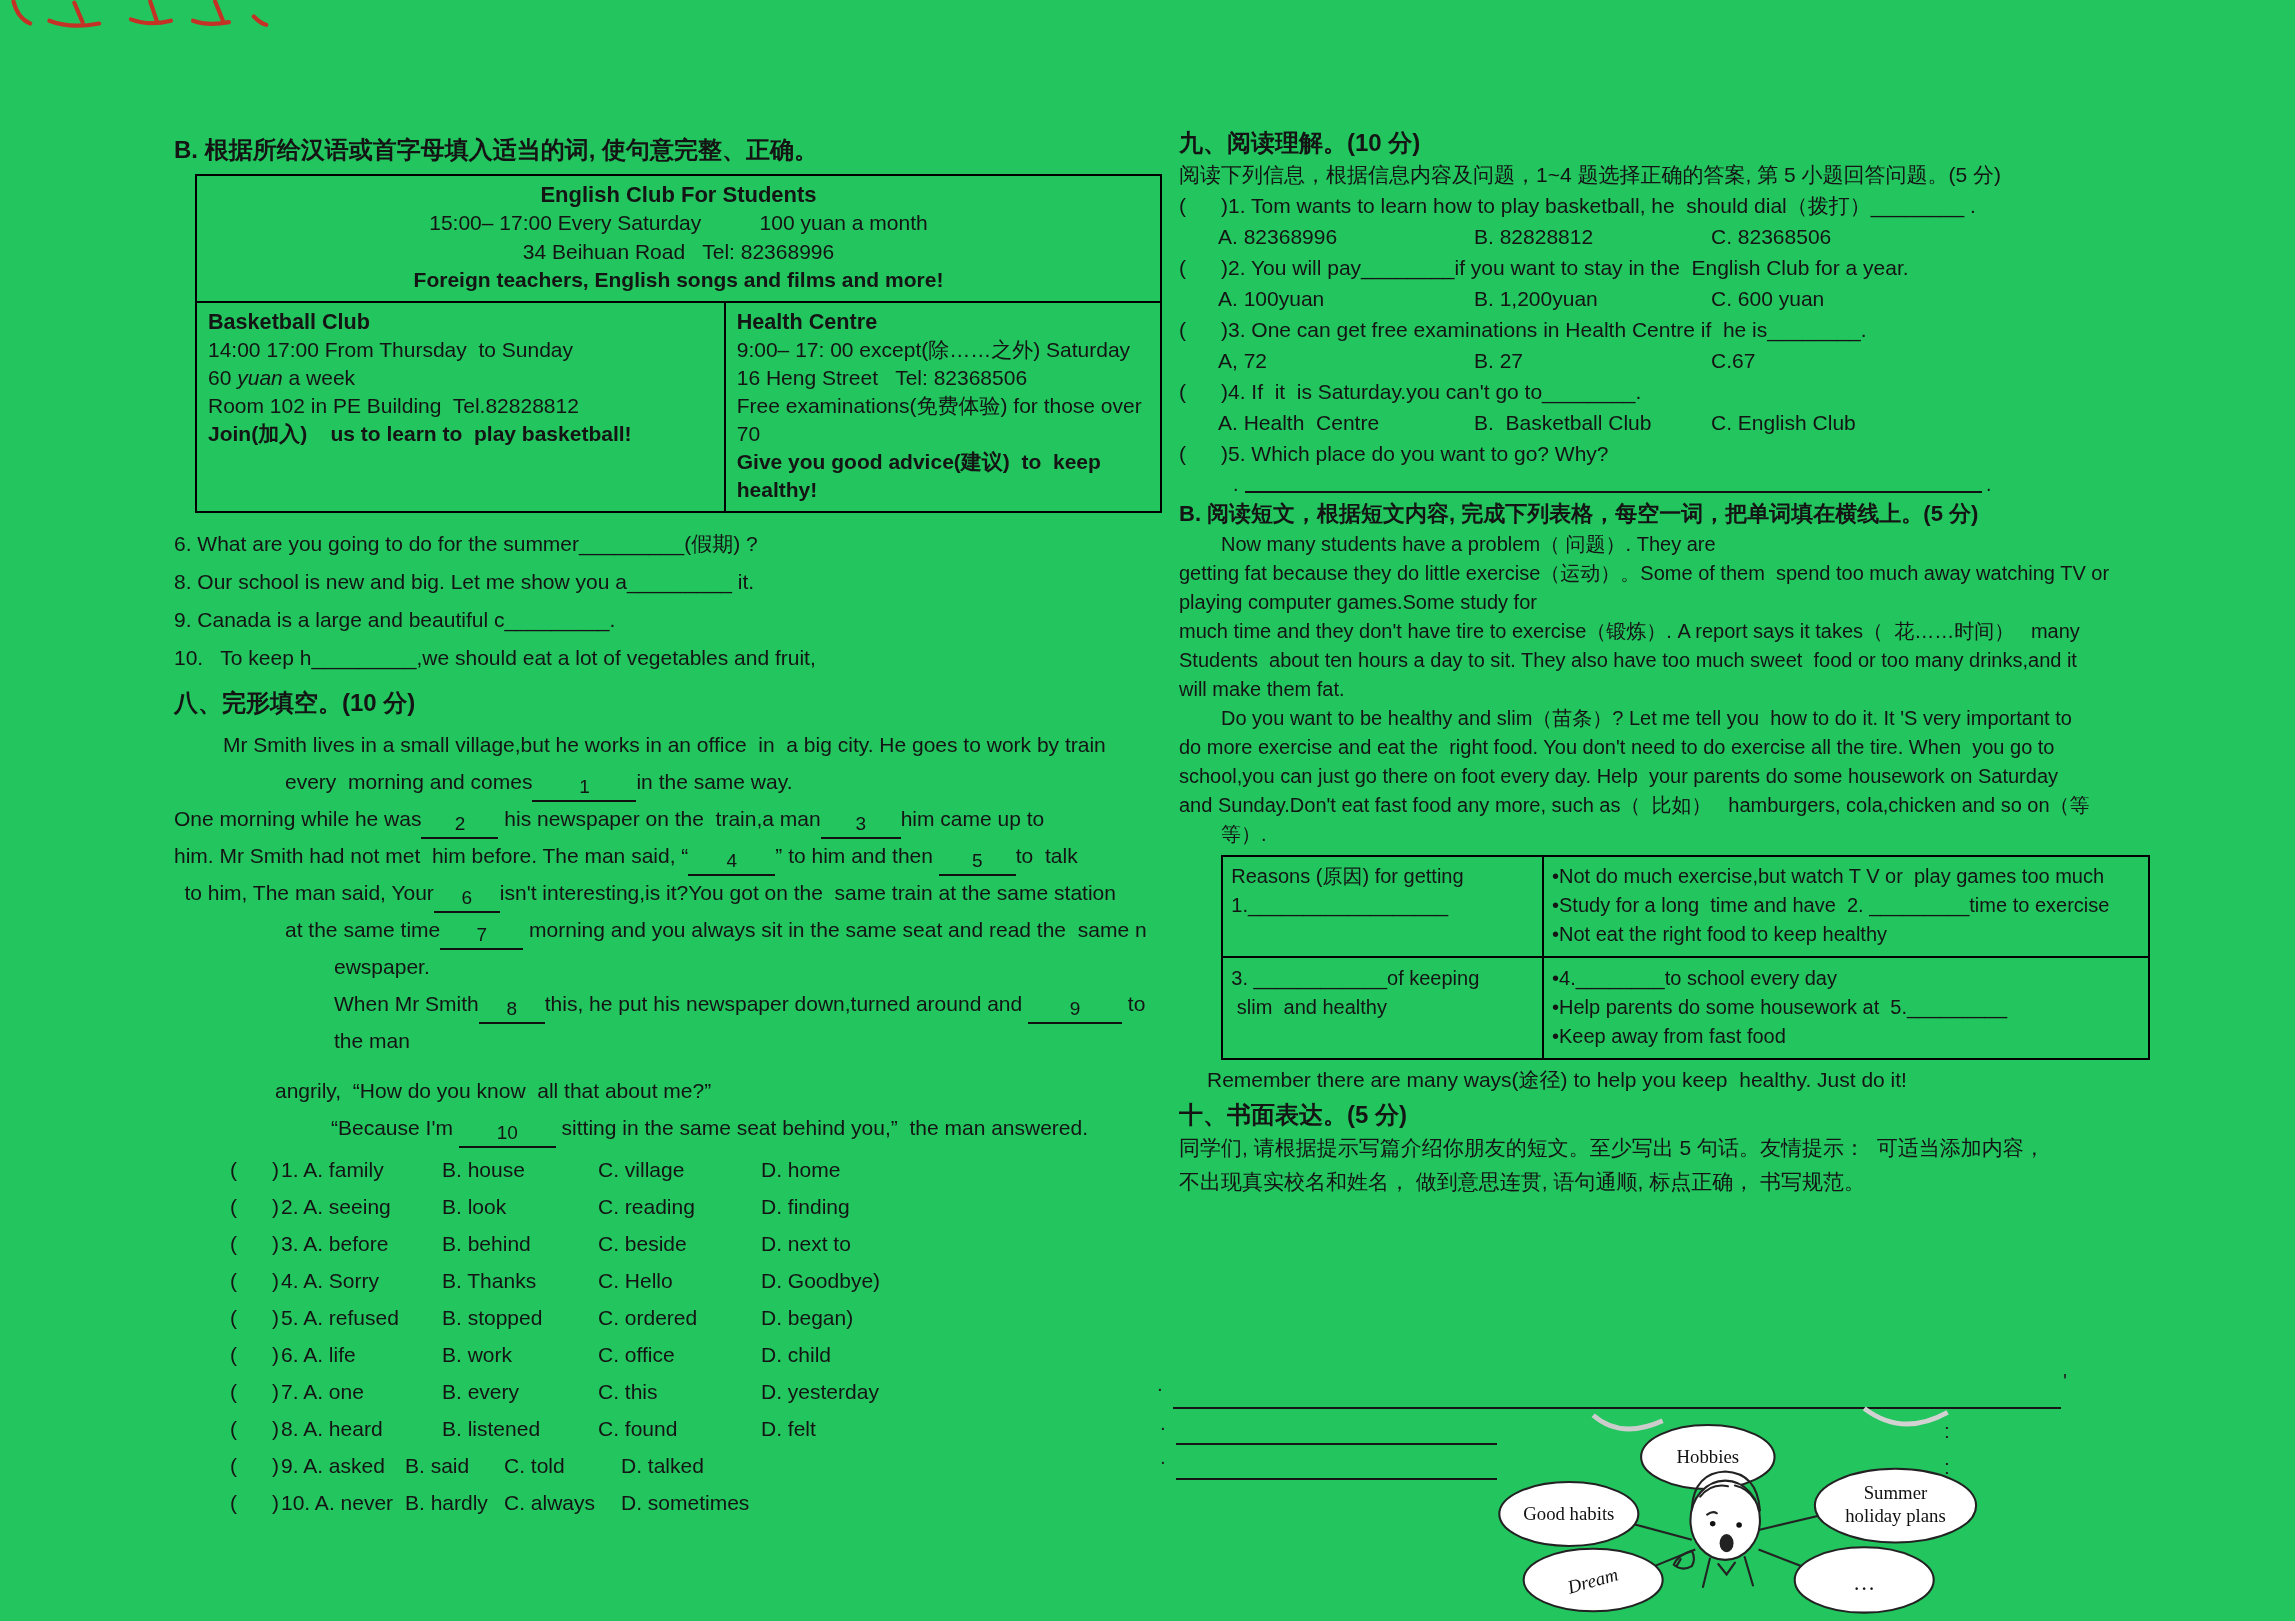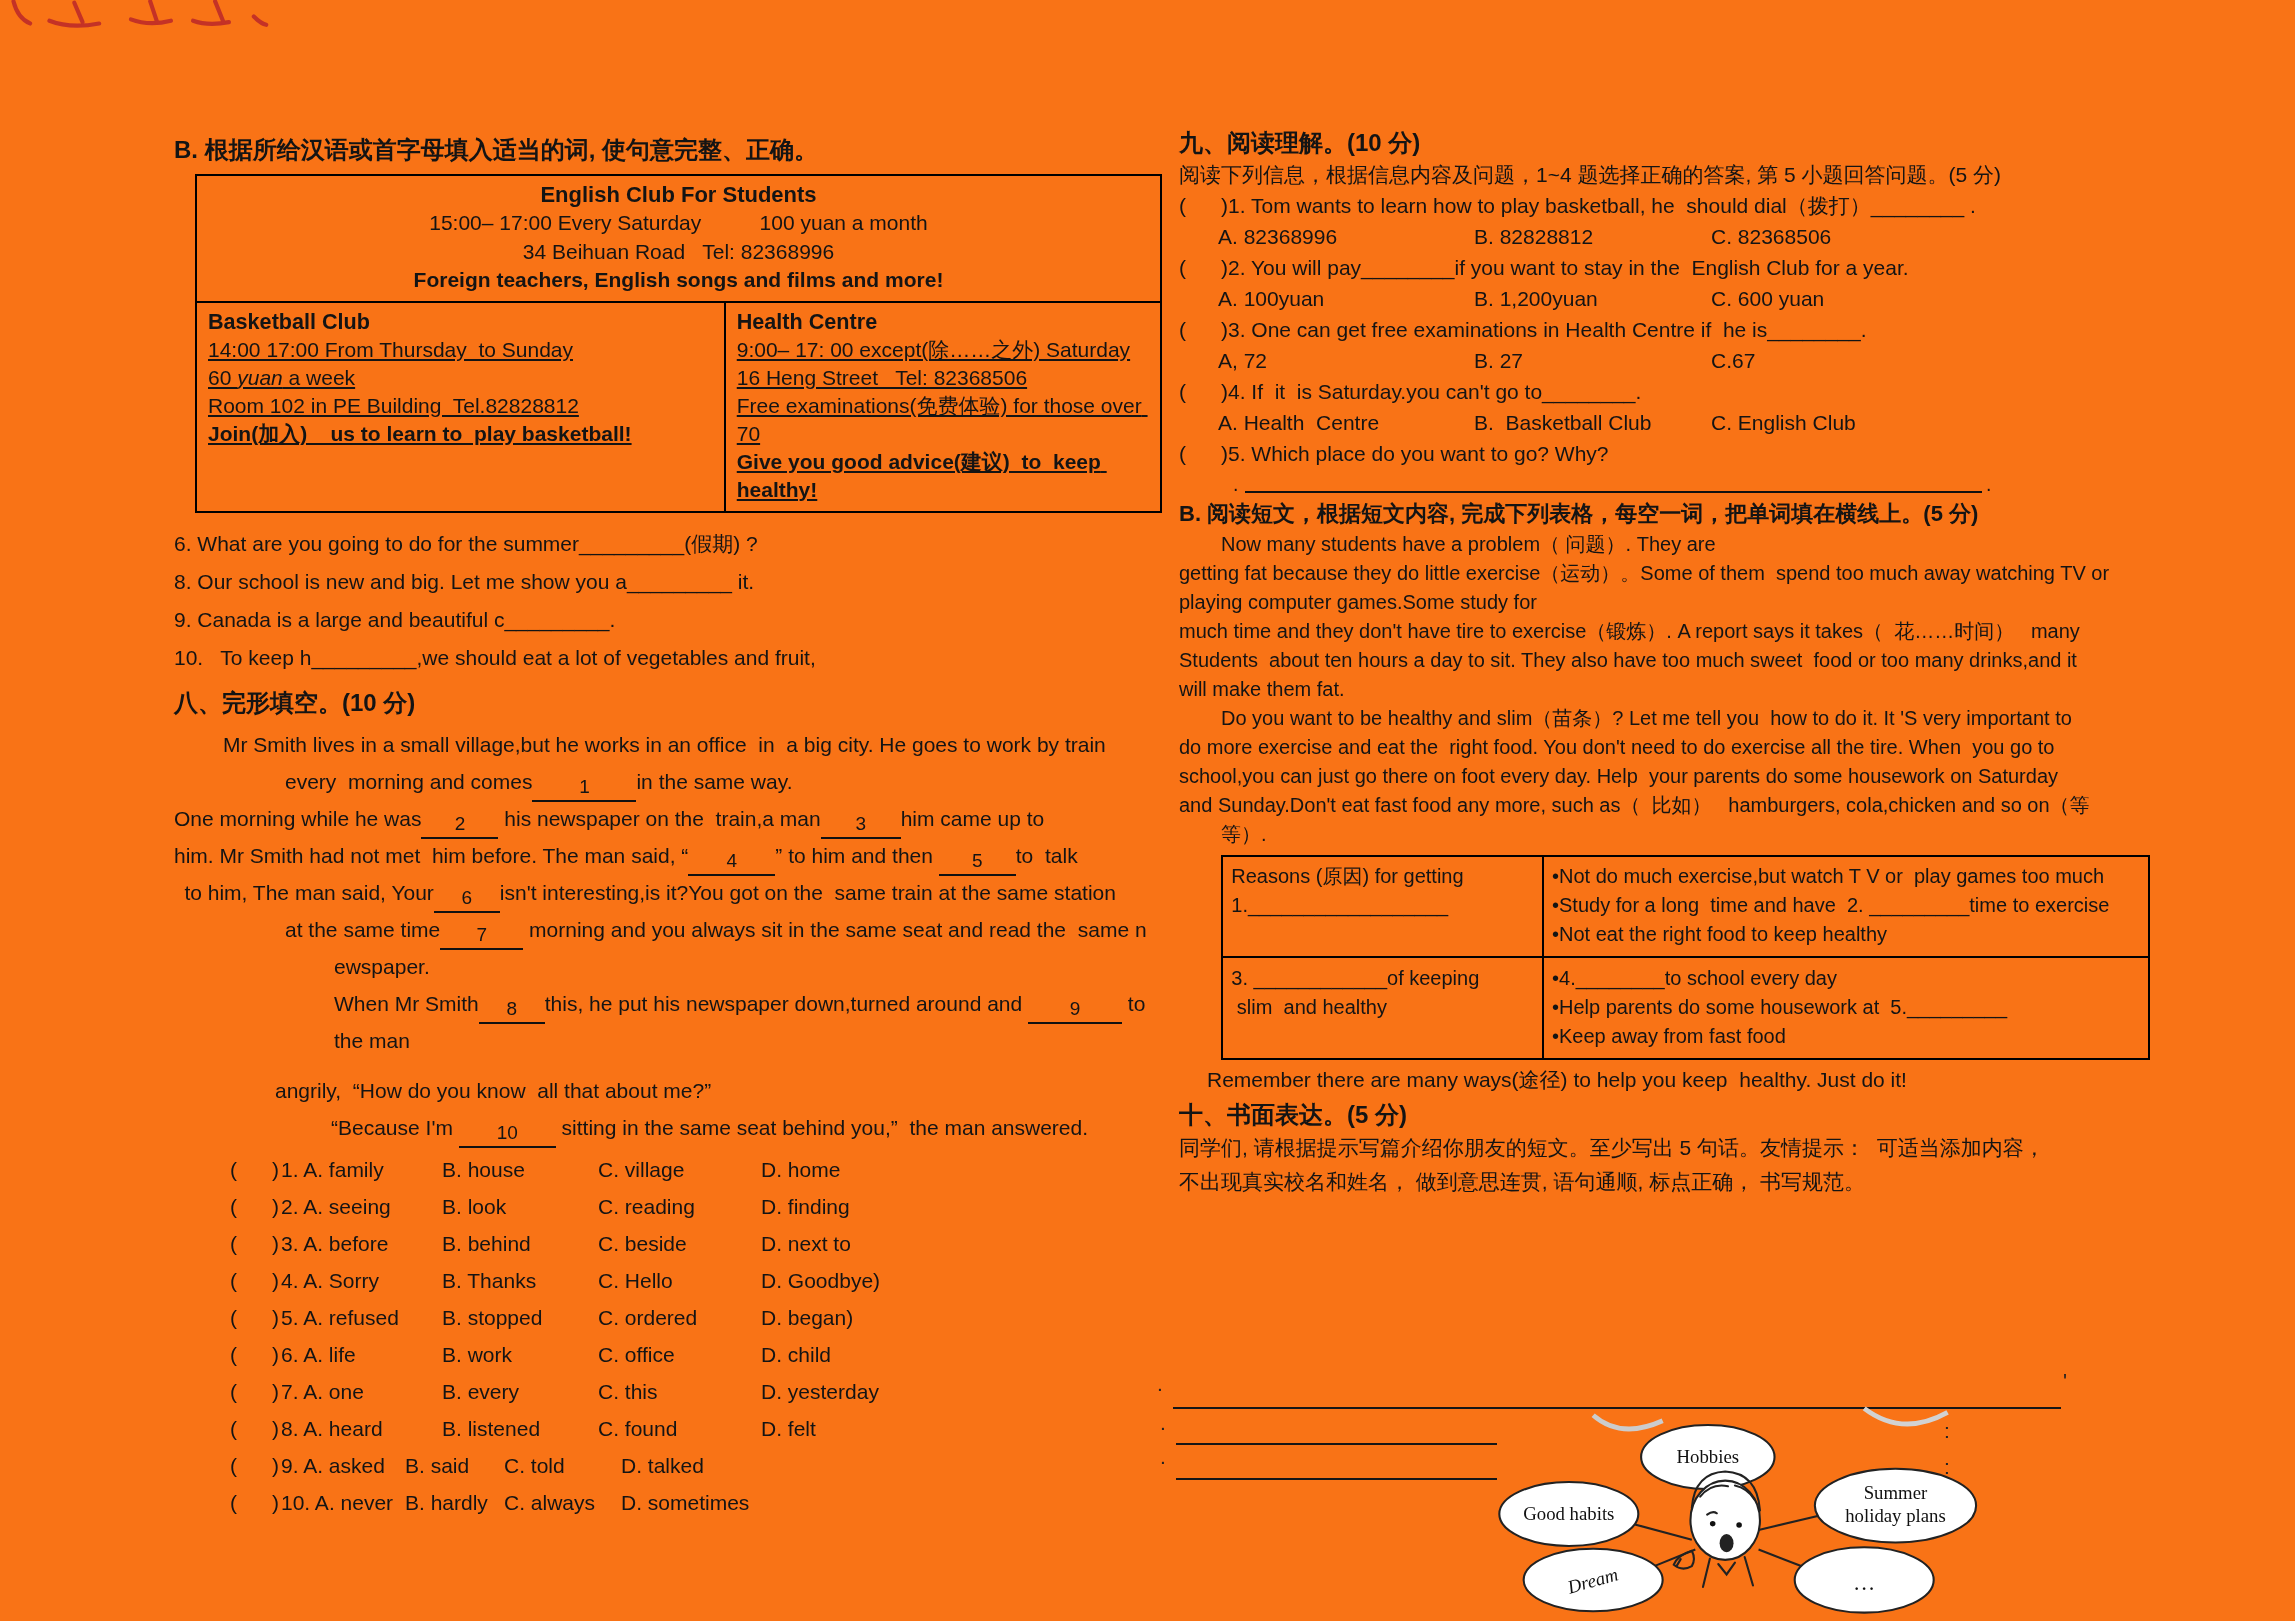--- a/index.html
+++ b/index.html
@@ -1,33 +1,33 @@
 <!DOCTYPE html>
 <html style="font-size:11px"><head>
 <meta charset="utf-8">
 <style>
   html,body{margin:0;padding:0;background:#e8e8e8;}
-  .page{position:relative;width:2295px;height:1621px;background:#f97316;overflow:hidden;
+  .page{position:relative;width:2295px;height:1621px;background:#22c55e;overflow:hidden;
         font-family:"Liberation Sans","DejaVu Sans",sans-serif;color:#141414;}
   .pw{white-space:pre-wrap;}
   
   .lcol{position:absolute;left:174px;top:134px;width:1002px;}
   .rcol{position:absolute;left:1179px;top:127px;width:1021px;}
   
   .h-cn{font-size:24px;font-weight:700;line-height:32px;}
   .h-sub{font-size:21px;line-height:31px;}
   
   .adtable{margin-left:21px;margin-top:8.3px;width:963px;border:2.1px solid #000;}
   .adhead{border-bottom:2.1px solid #000;text-align:center;padding:4.2px 0 5.6px 0;}
   .adtitle{font-size:22px;font-weight:700;line-height:29px;}
   .adline{font-size:21px;line-height:28.5px;}
   .adline.b{font-weight:700;}
   .adcells{display:flex;}
   .adcell{padding:4.2px 7px 7px 11px;font-size:21px;}
-  .adcell .cellline{line-height:28px;text-decoration:underline;}
+  .adcell .cellline{line-height:28px;}
   .adcell .cellline.b{font-weight:700;}
   .adcell .celltitle{font-weight:700;font-size:21.6px;line-height:29px;}
   .adcell.left{width:55%;}
   .adcell.right{width:45%;border-left:2.1px solid #000;}
   .em{font-style:italic;}
   
   .fills{margin-top:12.5px;}
   .fq{font-size:21px;line-height:38px;}
   
   .cloze{margin-top:7px;}

